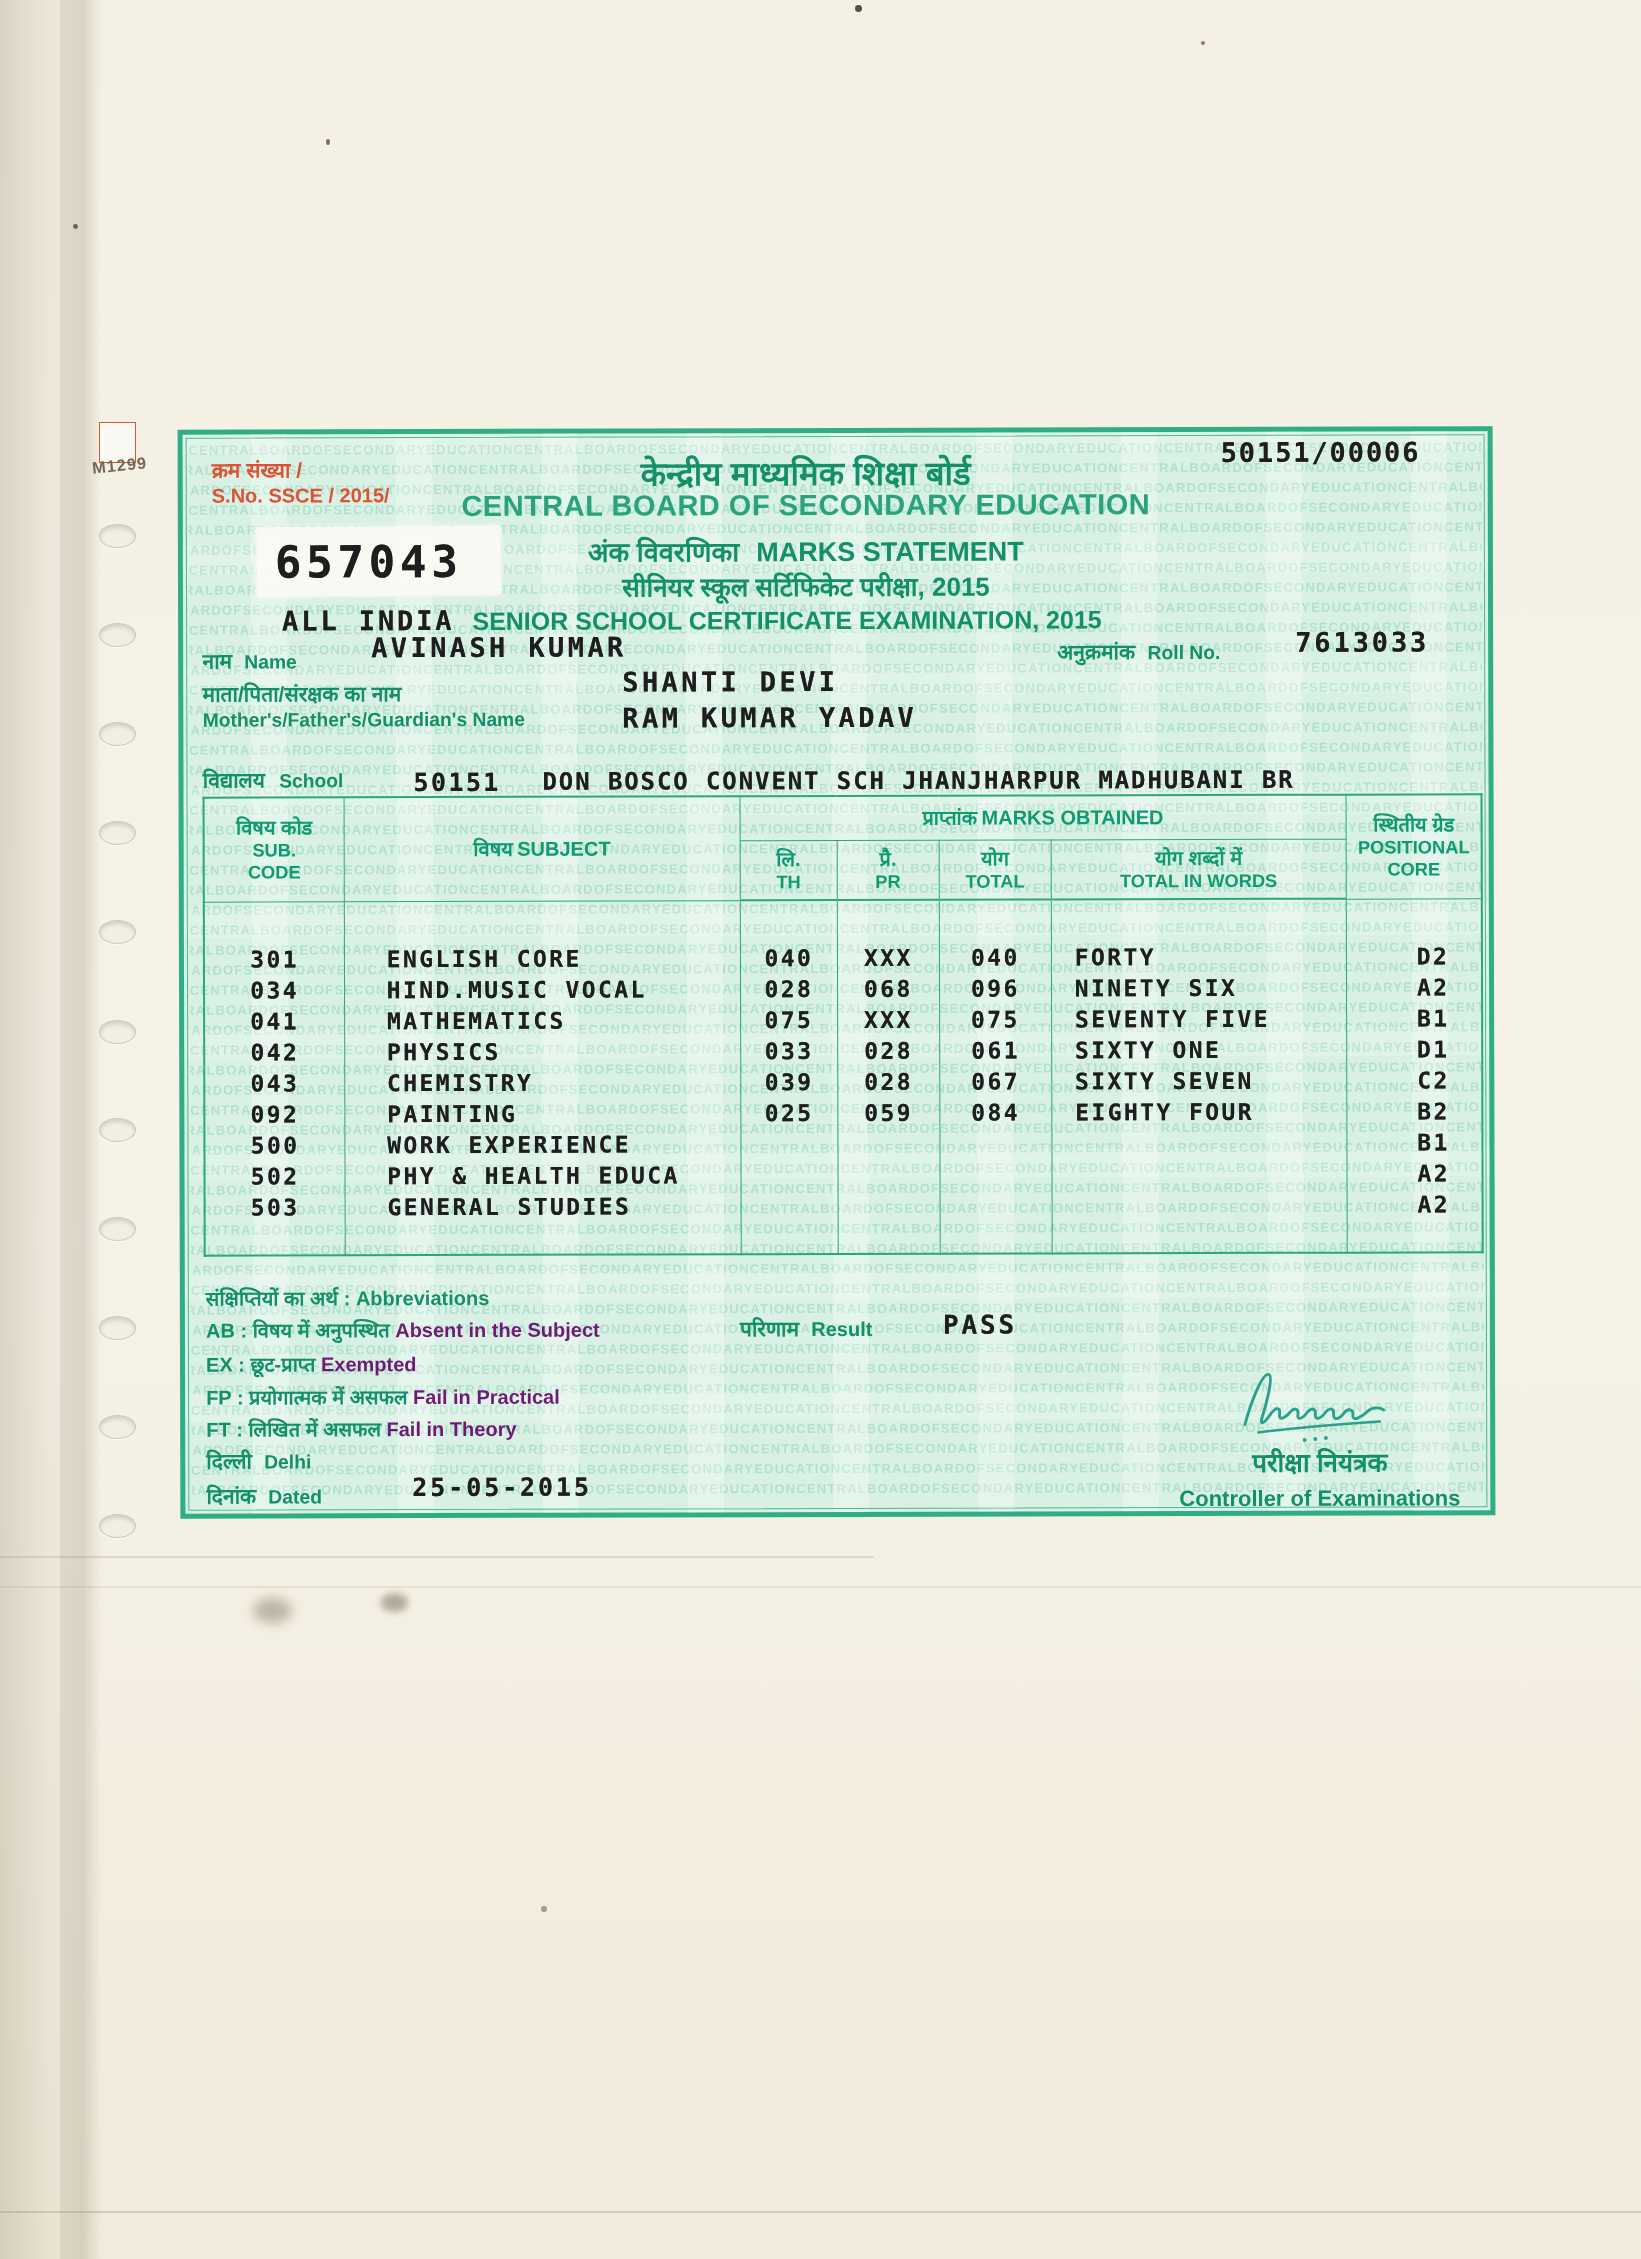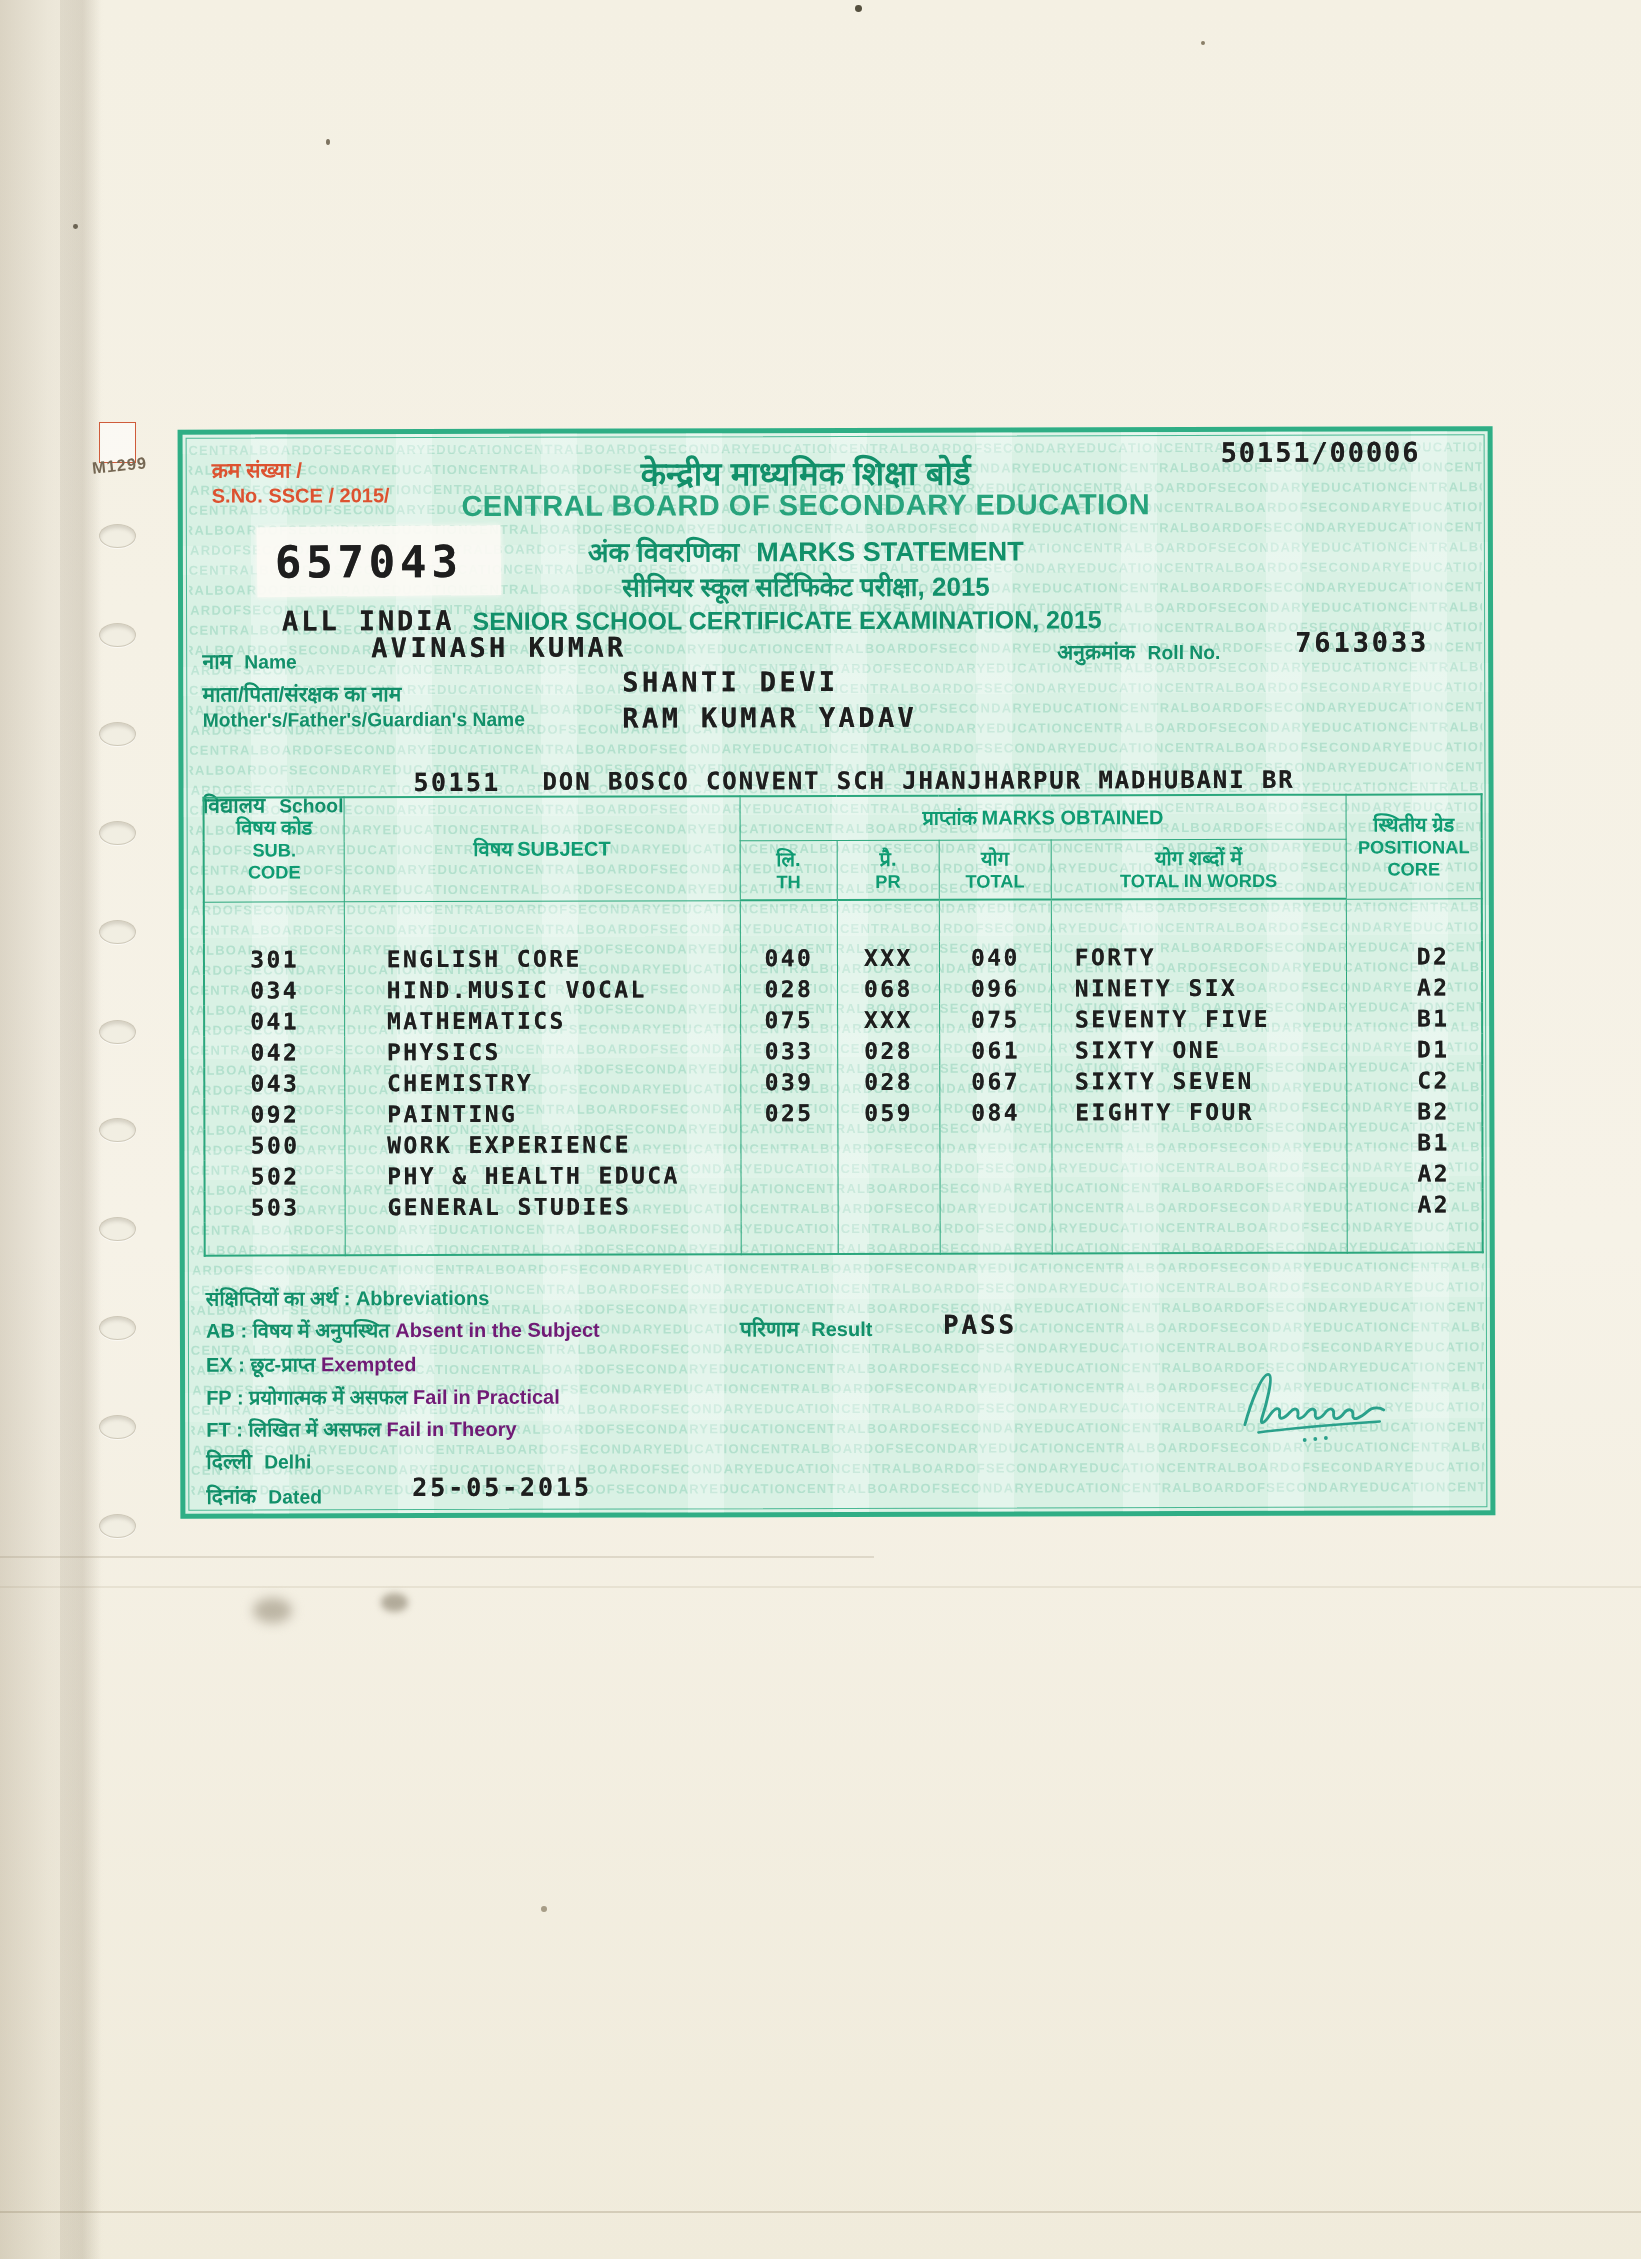--- a/index.html
+++ b/index.html
@@ -212,21 +212,21 @@
       <div class="abs" style="left:19.3px;top:212px;">
         <span class="g label-hi">नाम</span>
         <span class="g label-en" style="margin-left:7.7px;">Name</span>
       </div>
 
       <div class="abs dm" style="left:439px;top:233px;font-size:27px;letter-spacing:3.4px;">SHANTI DEVI</div>
       <div class="abs g label-hi" style="left:19.3px;top:245px;">माता/पिता/संरक्षक का नाम</div>
       <div class="abs dm" style="left:439px;top:269px;font-size:27px;letter-spacing:3.4px;">RAM KUMAR YADAV</div>
       <div class="abs g label-en" style="left:19.3px;top:275px;">Mother's/Father's/Guardian's Name</div>
 
-      <div class="abs" style="left:19.3px;top:356px;">
+      <div class="abs" style="left:19.3px;top:331px;">
         <span class="g label-hi">विद्यालय</span>
         <span class="g label-en" style="margin-left:9.7px;">School</span>
       </div>
       <div class="abs dm" style="left:230px;top:334px;font-size:25px;letter-spacing:2.4px;">50151</div>
       <div class="abs dm" style="left:359px;top:334px;font-size:24px;letter-spacing:1.9px;white-space:nowrap;">DON BOSCO CONVENT SCH JHANJHARPUR MADHUBANI BR</div>
 
       <table class="marks">
         <colgroup>
           <col style="width:140px">
             <col style="width:396px">
@@ -403,17 +403,21 @@
       </div>
       <div class="abs dm" style="left:227px;top:1039px;font-size:25px;letter-spacing:2.9px;">25-05-2015</div>
 
       <svg class="sig-svg" width="160" height="81" viewBox="0 0 166 84">
         <path d="M8 62 C14 40 26 8 33 10 C38 12 30 42 26 54 C23 63 28 61 34 52 C39 45 45 42 44 51 C43 58 49 56 55 49 C59 44 64 45 63 52 C62 58 68 56 73 49 C77 44 82 45 81 52 C81 58 87 56 92 49 C96 44 101 45 100 52 C100 58 106 57 111 50 C115 45 121 46 120 53 C120 59 128 55 136 48 C140 44 148 44 152 47" fill="none" stroke="#2aa18b" stroke-width="3" stroke-linecap="round"></path>
         <path d="M22 70 C55 66 100 62 148 59" fill="none" stroke="#2aa18b" stroke-width="2.6" stroke-linecap="round"></path>
         <circle cx="70" cy="78" r="2" fill="#2aa18b"></circle>
         <circle cx="81" cy="77" r="2" fill="#2aa18b"></circle>
         <circle cx="92" cy="76" r="2" fill="#2aa18b"></circle>
       </svg>
+      <div class="controller-block" style="top:1012px;">
+        <div class="g" style="font-size:26px;">परीक्षा नियंत्रक</div>
+        <div class="g" style="font-size:22px;margin-top:5.8px;">Controller of Examinations</div>
+      </div>
 
     </div>
   </div>
 </div>
 
 
 </body></html>

